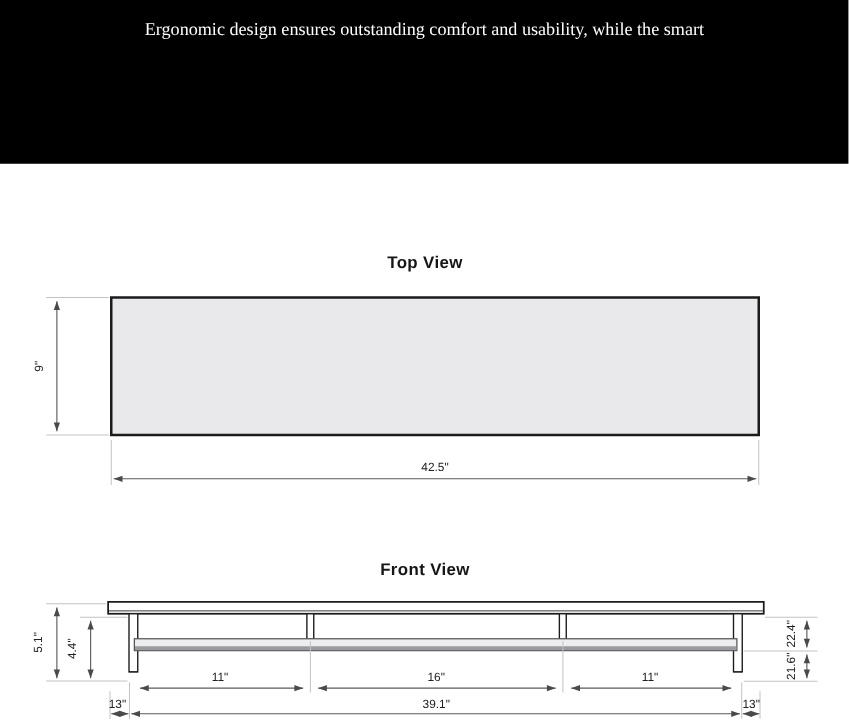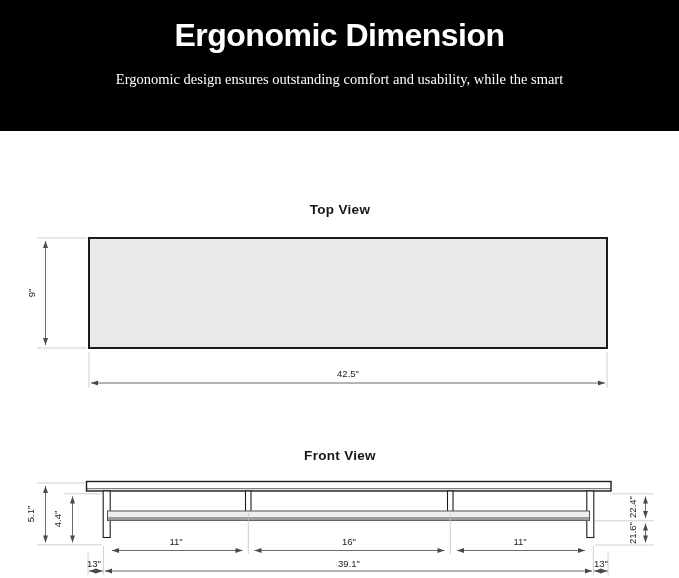--- a/index.html
+++ b/index.html
@@ -31,21 +31,20 @@
   .dim{stroke:#5a5a5a;stroke-width:.9;fill:none;}
   .ext{stroke:#c2c2c2;stroke-width:.8;fill:none;}
   .thin{stroke:#1b1b1b;stroke-width:.7;fill:none;}
 </style>
 </head>
 <body>
 
 <div class="page">
 
   <div class="header">
-    <h1>Ergonomic Dimension</h1>
     <p class="first">Ergonomic design ensures outstanding comfort and usability, while the smart</p>
   </div>
 
   <svg class="drawing" viewBox="0 0 679 578">
     <defs>
       <marker id="arr" markerUnits="userSpaceOnUse" markerWidth="9" markerHeight="7" refX="7.5" refY="3" orient="auto-start-reverse">
         <path d="M0.5,0.5 L7.5,3 L0.5,5.5 Z" fill="#4a4a4a"></path>
       </marker>
     </defs>
 

